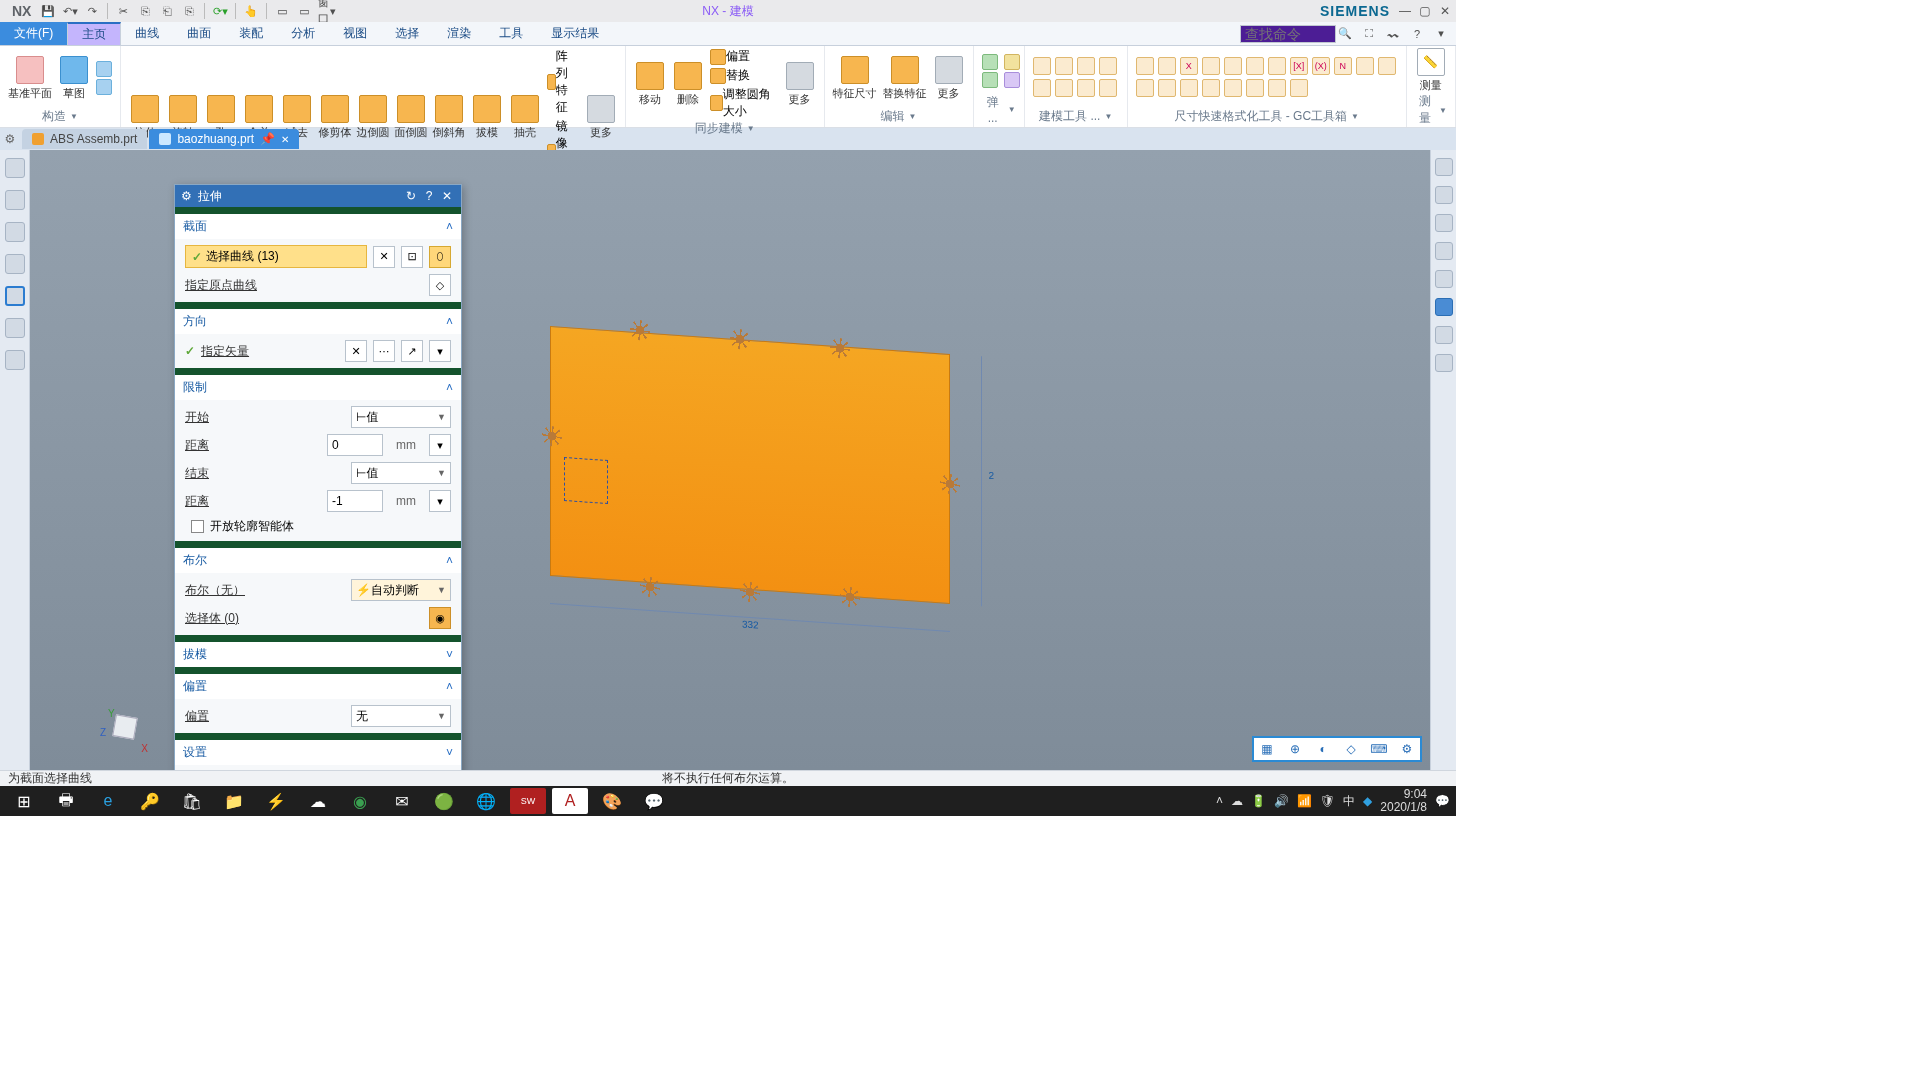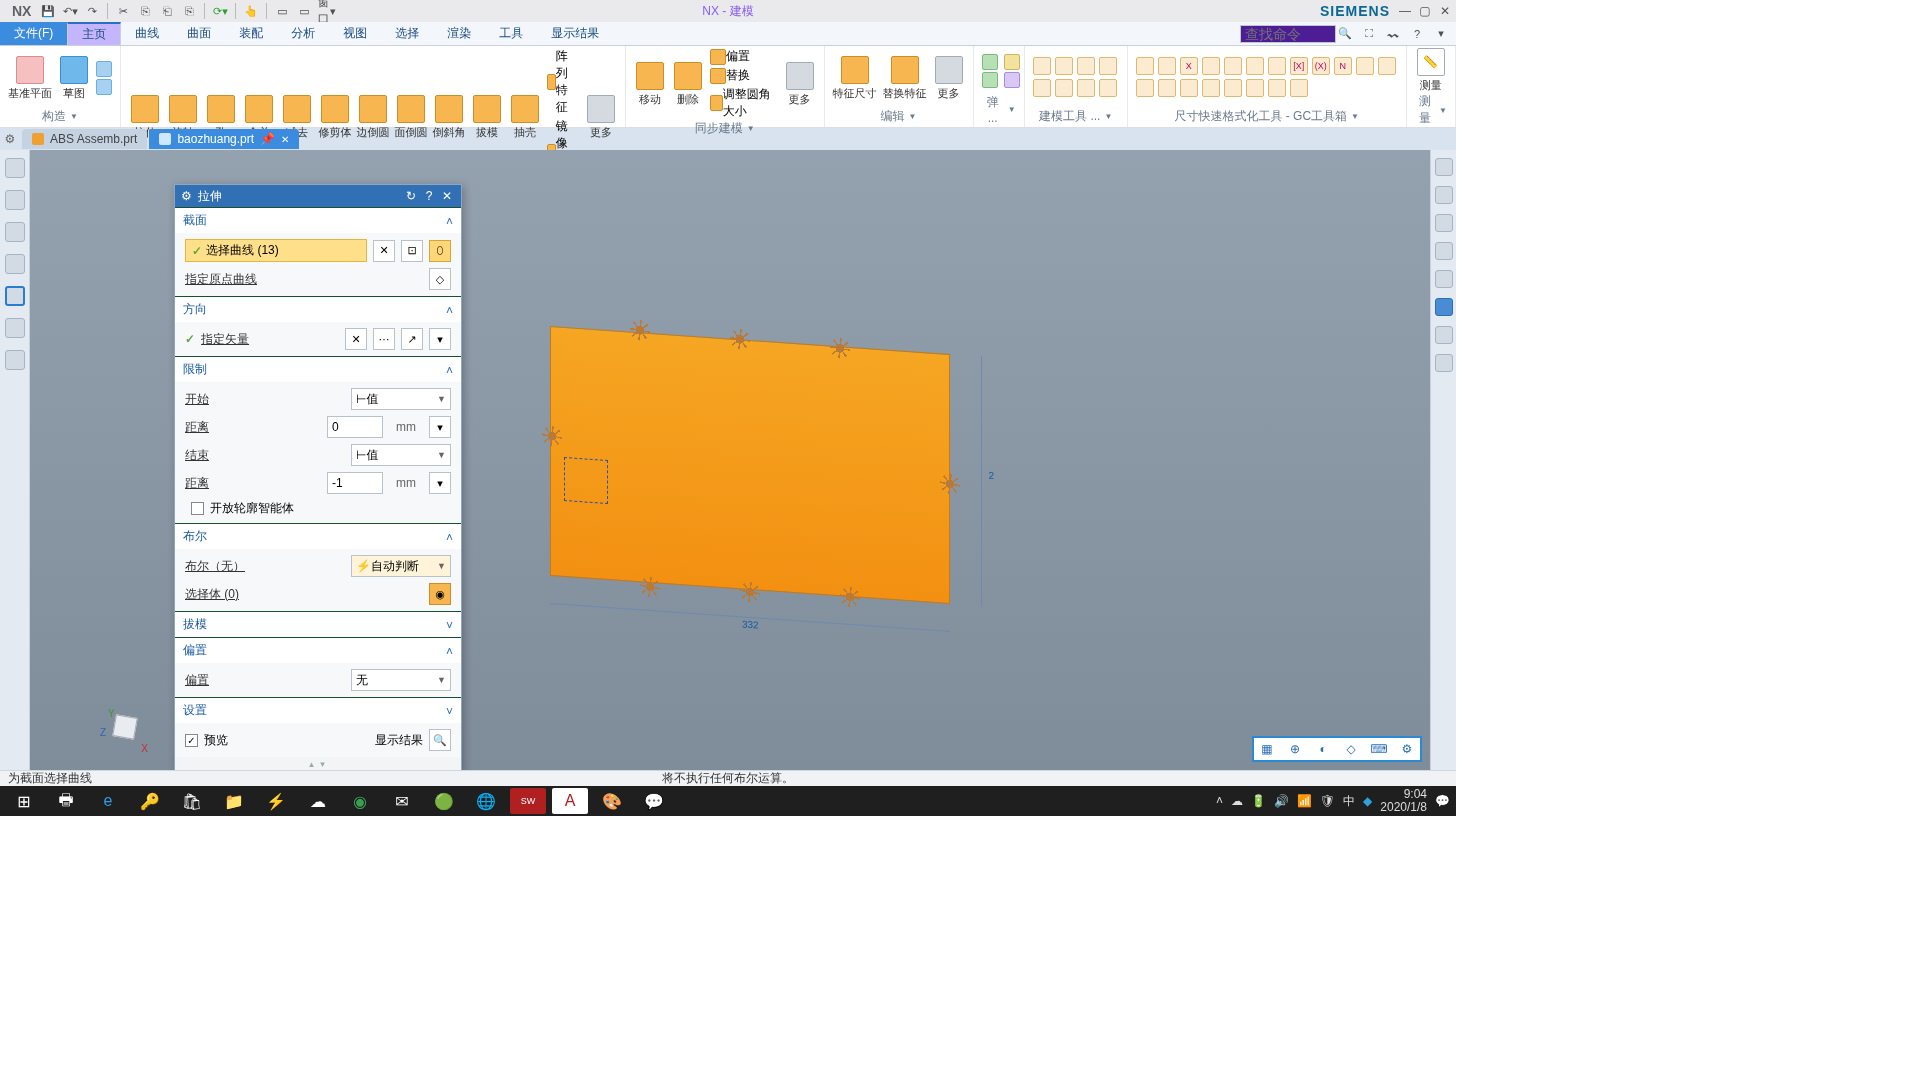--- a/index.html
+++ b/index.html
@@ -61,21 +61,21 @@
 .rightbar .rb { width: 18px; height: 18px; background: #d2dae4; border: 1px solid #a7b4c4; border-radius: 3px; cursor:pointer; }
 .rightbar .rb.hl { background:#4a8cd4; border-color:#2b6eb4; }
 .canvas-wrap { flex: 1; background: linear-gradient(#94a1ae, #7f8c99); position: relative; overflow: hidden; }
 
 
 .dialog { position: absolute; left: 144px; top: 34px; width: 288px; background: #f2f4f6; border: 1px solid #8aa8c4; box-shadow: 2px 2px 8px rgba(0,0,0,0.25); }
 .dlg-title { background: #3270b6; color: #fff; height: 22px; display: flex; align-items: center; padding: 0 6px; font-size: 12px; }
 .dlg-title .tgear { margin-right: 6px; }
 .dlg-title .spacer { flex: 1; }
 .dlg-title .tb { width: 16px; height: 16px; display: flex; align-items: center; justify-content: center; cursor: pointer; margin-left: 2px; }
-.section-h { background: #fff; color: #1a5ca3; font-weight: 500; padding: 4px 8px; border-top: 1px solid #14532d; display: flex; align-items: flex-end; gap: 12px; }
+.section-h { background: #fff; color: #1a5ca3; font-weight: 500; padding: 4px 8px; border-top: 7px solid #14532d; display: flex; align-items: center; gap: 12px; }
 .section-h .chev { margin-left: auto; color: #2a6fc4; font-size: 12px; }
 .section-b { padding: 6px 10px; background: #f6f8fa; display: flex; flex-direction: column; gap: 6px; }
 .row { display: flex; align-items: center; gap: 6px; }
 .row .label { flex: 1; color: #333; text-decoration: underline; }
 .sel-curve { background: #ffe08a; border: 1px solid #e6b640; padding: 2px 6px; display: flex; align-items: center; gap: 4px; flex: 1; }
 .sel-curve .check { color: #5fa83a; font-weight: bold; }
 .mini-btn { width: 22px; height: 22px; border: 1px solid #b8c2cc; background: #fff; cursor: pointer; display: flex; align-items: center; justify-content: center; font-size: 11px; }
 .mini-btn.hl { background: #ffd77a; border-color: #d6a832; }
 .combo { height: 22px; border: 1px solid #b8c2cc; background: #fff; display: flex; align-items: center; padding: 0 4px; min-width: 100px; }
 .combo .carrow { margin-left: auto; font-size: 9px; color: #666; }

